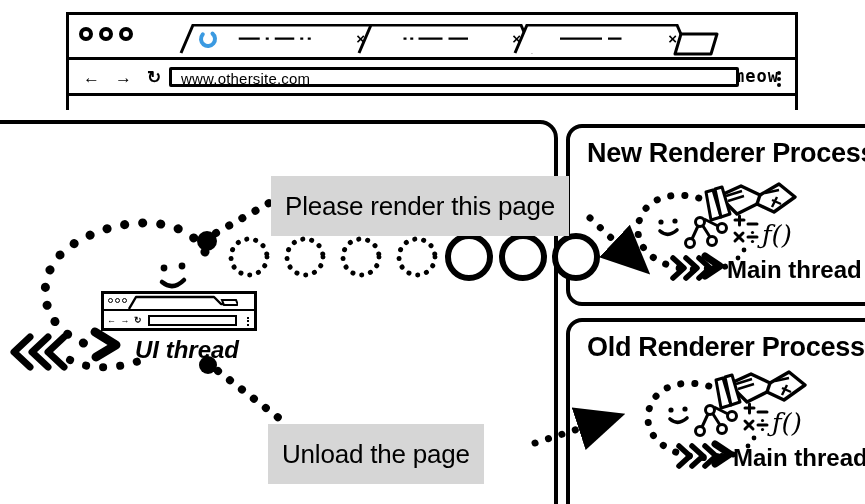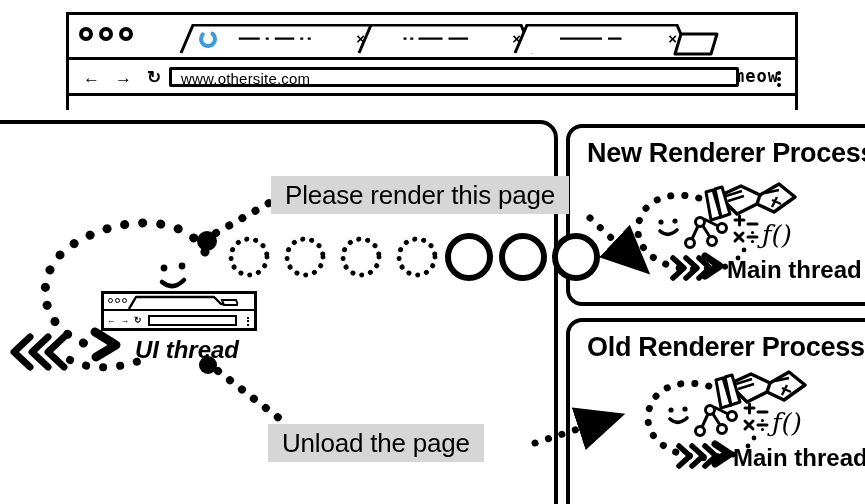--- a/index.html
+++ b/index.html
@@ -39,21 +39,21 @@
   .panel-new{left:566px;top:124px;width:330px;height:182px;border-radius:16px;}
   .panel-old{left:566px;top:318px;width:330px;height:212px;border-radius:16px;}
 
   .ptitle{position:absolute;font-size:27px;font-weight:700;letter-spacing:-.3px;white-space:nowrap;}
   .t-browser{left:44px;top:138px;}
   .t-new{left:587px;top:138px;}
   .t-old{left:587px;top:332px;}
 
   
   .callout{position:absolute;background:#d6d6d6;font-size:26px;letter-spacing:-.2px;
-           white-space:nowrap;line-height:36px;padding:1px 14px;}
+           white-space:nowrap;line-height:36px;padding:12px 14px;}
   .c-render{left:271px;top:176px;}
   .c-unload{left:268px;top:424px;}
 
   
   .tlabel{position:absolute;font-size:24px;font-weight:600;white-space:nowrap;}
   .l-ui{left:135px;top:336px;font-style:italic;}
   .l-main-new{left:727px;top:256px;}
   .l-main-old{left:733px;top:444px;}
 
   

